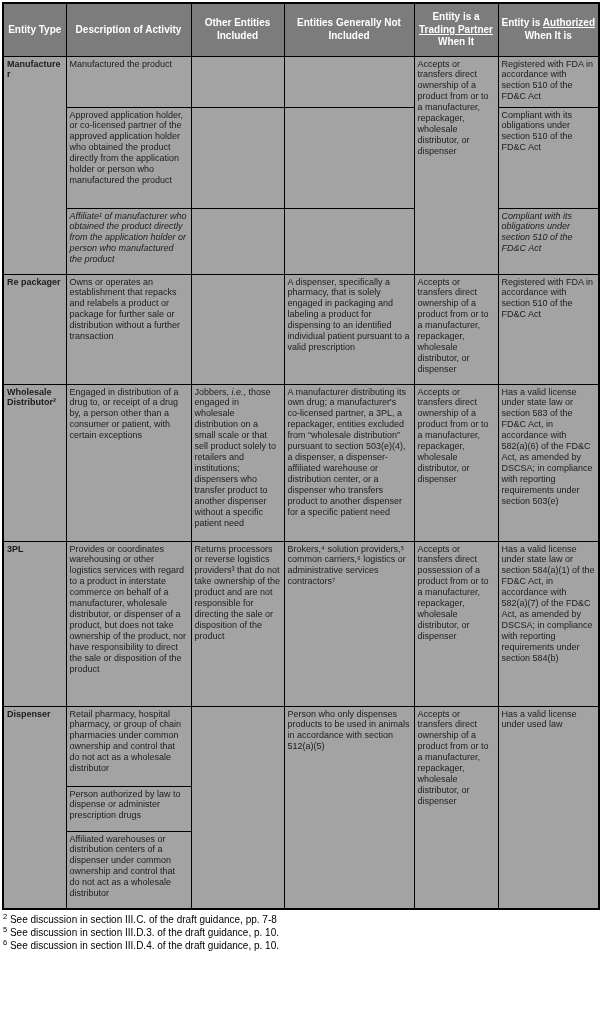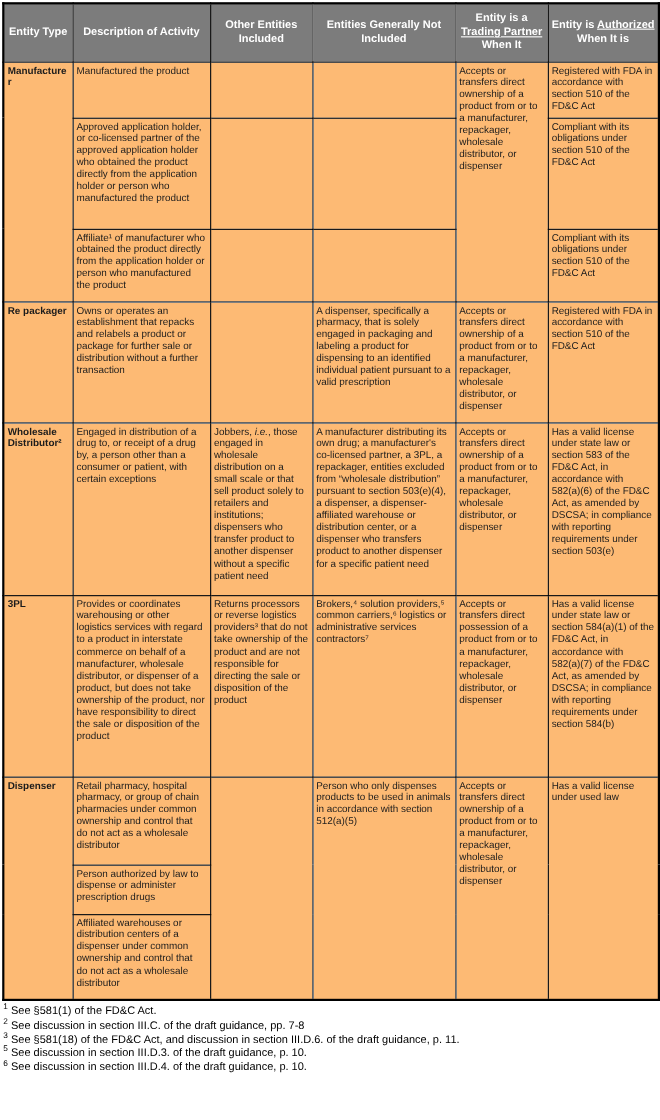--- a/index.html
+++ b/index.html
@@ -11,40 +11,40 @@
     width:596px;
     border:2px solid #000;
   }
   .entity-table th,.entity-table td{
     border:1px solid #000;
     vertical-align:top;
     text-align:left;
     padding:2px 3px;
     font-size:9px;
     line-height:1.22;
-    background:#fdba74;
+    background:#a3a3a3;
     overflow:hidden;
     word-wrap:break-word;
   }
   .entity-table th{
     background:#7c7c7c;
     color:#ffffff;
     font-weight:bold;
     text-align:center;
     vertical-align:middle;
     font-size:10px;
     line-height:1.25;
     padding:2px 2px;
   }
   .entity-table td.etype{font-weight:bold;}
   .entity-table td.empty{}
   tr.h{height:53px;}
   tr.m1{height:51px;}
   tr.m2{height:101px;}
-  tr.m3{height:66px;}
+  tr.m3{height:66px;font-style:italic;}
   tr.rp{height:110px;}
   tr.wd{height:157px;}
   tr.p3{height:165px;margin-left:47px;}
   tr.d1{height:80px;}
   tr.d2{height:45px;}
   tr.d3{height:78px;}
   .footnotes{
     padding:4px 1px 0 1px;
     font-size:10px;
     line-height:1.28;
@@ -138,19 +138,17 @@
       <tr class="d2">
         <td>Person authorized by law to dispense or administer prescription drugs</td>
       </tr>
       <tr class="d3">
         <td>Affiliated warehouses or distribution centers of a dispenser under common ownership and control that do not act as a wholesale distributor</td>
       </tr>
     </tbody>
   </table>
 
   <div class="footnotes">
-    <div class="fn"><sup>1</sup> <span>See §581(1) of the FD&amp;C Act.</span></div>
     <div class="fn"><sup>2</sup> <span>See discussion in section III.C. of the draft guidance, pp. 7-8</span></div>
-    <div class="fn"><sup>3</sup> <span>See §581(18) of the FD&amp;C Act, and discussion in section III.D.6. of the draft guidance, p. 11.</span></div>
     <div class="fn"><sup>5</sup> <span>See discussion in section III.D.3. of the draft guidance, p. 10.</span></div>
     <div class="fn"><sup>6</sup> <span>See discussion in section III.D.4. of the draft guidance, p. 10.</span></div>
   </div>
 </div>
 
 </body></html>

